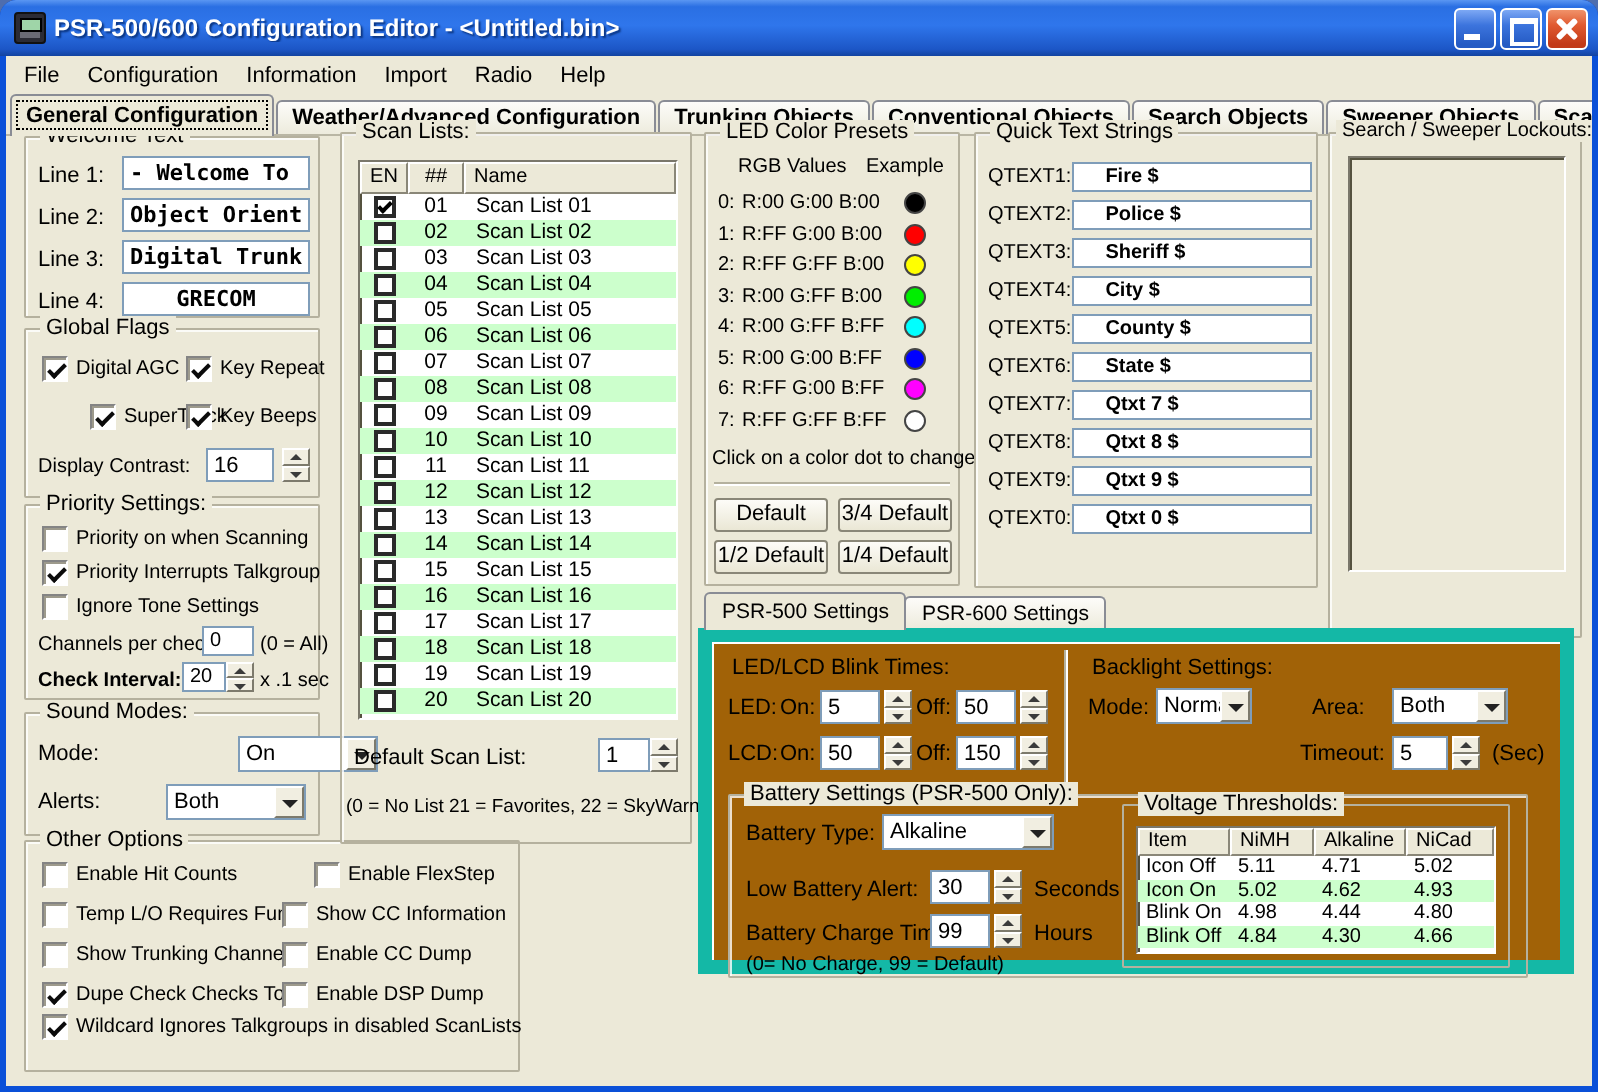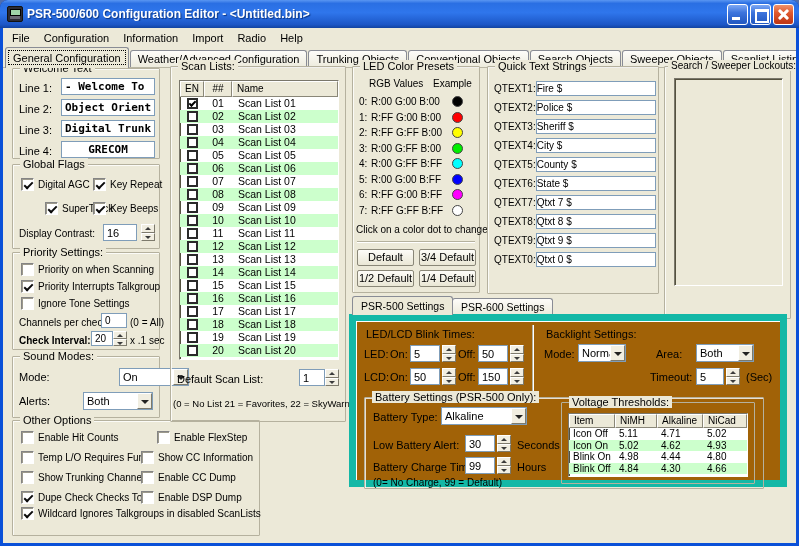--- a/index.html
+++ b/index.html
@@ -20,21 +20,21 @@
       background:linear-gradient(180deg,#7da8f4 0%,#3c74dd 40%,#255bc4 90%);}
   .wb.close{background:linear-gradient(180deg,#f0926a 0%,#e05a30 40%,#c23a18 90%);}
   .wb.min::after{content:"";position:absolute;left:4px;bottom:4px;width:8px;height:3px;background:#fff;}
   .wb.max::after{content:"";position:absolute;left:4px;top:4px;width:10px;height:9px;border:2px solid #fff;border-top-width:3px;}
   .wb.close::before,.wb.close::after{content:"";position:absolute;left:3px;top:8px;width:13px;height:3px;background:#fff;border-radius:1px;}
   .wb.close::before{transform:rotate(45deg);} .wb.close::after{transform:rotate(-45deg);}
   
   .client{position:absolute;left:3px;top:28px;right:3px;bottom:3px;background:#ece9d8;overflow:hidden;}
   .menubar{position:absolute;left:0;top:0;right:0;height:19px;display:flex;align-items:center;padding-left:2px;}
   .mi{padding:2px 7px;cursor:default;}
-  .tabstrip{position:absolute;left:2px;top:19px;right:2px;height:21px;display:flex;align-items:flex-end;}
+  .tabstrip{position:absolute;left:2px;top:19px;right:2px;height:21px;display:flex;align-items:flex-end;font-weight:bold;}
   .mt{height:18px;line-height:17px;padding:0 7px;margin-right:1px;white-space:nowrap;
       background:linear-gradient(180deg,#fdfcf9,#eceadb);border:1px solid #898c95;border-bottom:none;
       border-radius:3px 3px 0 0;}
   .mt[data-selected="true"]{height:21px;line-height:20px;background:#ece9d8;position:relative;z-index:3;
       outline:1px dotted #000;outline-offset:-4px;}
   .pagebrd{position:absolute;left:0;top:39px;right:0;height:1px;background:#fbfaf4;border-top:1px solid #b9b6a4;}
   
   .grp{position:absolute;border:1px solid #b5b19e;border-radius:1px;box-shadow:inset 1px 1px 0 rgba(255,255,255,.8);}
   .cap{position:absolute;top:-7px;left:7px;background:#ece9d8;padding:0 3px;white-space:nowrap;}
   .lbl{position:absolute;white-space:nowrap;}
@@ -73,21 +73,21 @@
   .cbs[data-checked="true"]::after{content:"";position:absolute;left:0px;top:1px;width:5px;height:2px;
       border-left:2px solid #000;border-bottom:2px solid #000;transform:rotate(-45deg);}
   
   .ledrow{display:flex;height:15.5px;align-items:center;font-size:10px;}
   .lidx{width:14px;padding-left:2px;}
   .lrgb{flex:1;}
   .ldot{width:11px;height:11px;border-radius:50%;border:1px solid #444;margin-right:14px;}
   
   .qrow{display:flex;align-items:center;height:19px;}
   .qlbl{width:42px;font-size:10px;}
-  .qrow .qin{position:static;width:120px;height:15px;font-size:10px;padding:0 0;}
+  .qrow .qin{position:static;width:120px;height:15px;font-size:10px;padding:0 16px;font-weight:bold;}
   
   .vhead{display:flex;height:14px;}
   .vbody .vrow{display:flex;height:11.5px;line-height:11.5px;font-size:10px;}
   .vbody .vrow:nth-of-type(even){background:#ccffcc;}
   .vc{overflow:hidden;white-space:nowrap;padding-left:4px;}
   .v-item{width:46px;} .v-nimh{width:42px;} .v-alk{width:46px;} .v-nicad{flex:1;}
   .vhead .hc{font-size:10px;padding:0 4px;line-height:12px;}
   .vhead .v-item,.vhead .v-nimh,.vhead .v-alk,.vhead .v-nicad{padding-left:4px;}
   
   .ptab{position:absolute;height:17px;line-height:16px;padding:0 8px;background:linear-gradient(180deg,#fdfcf9,#eceadb);

